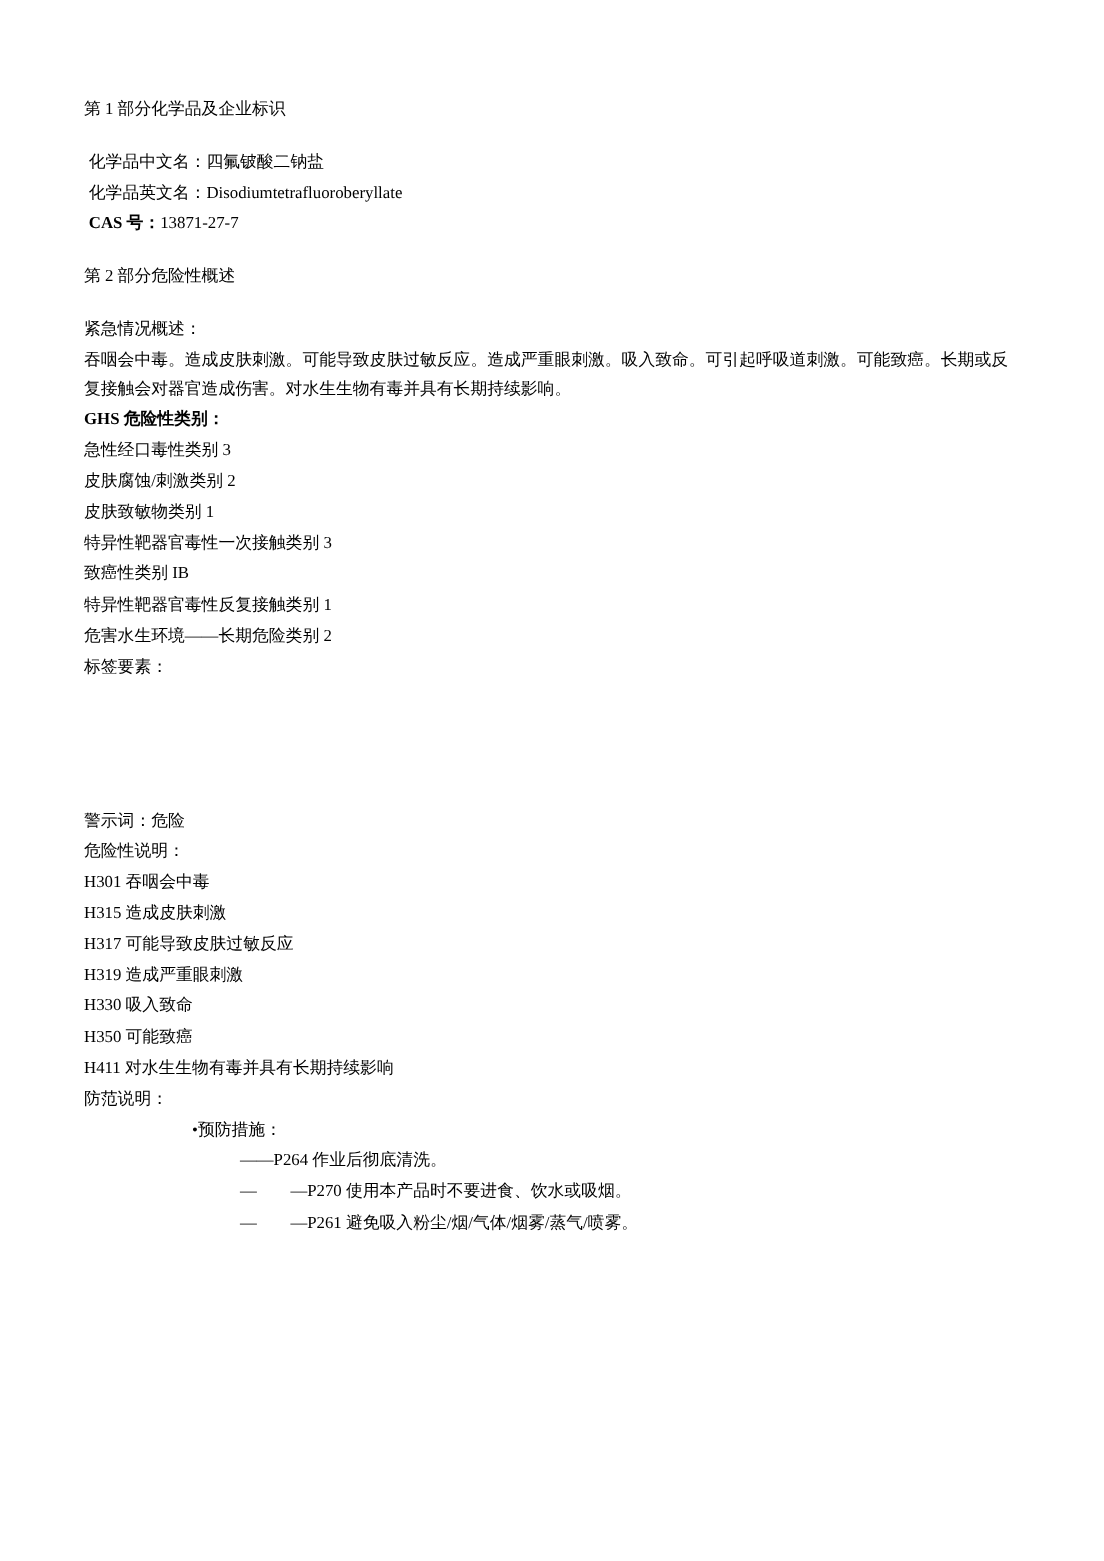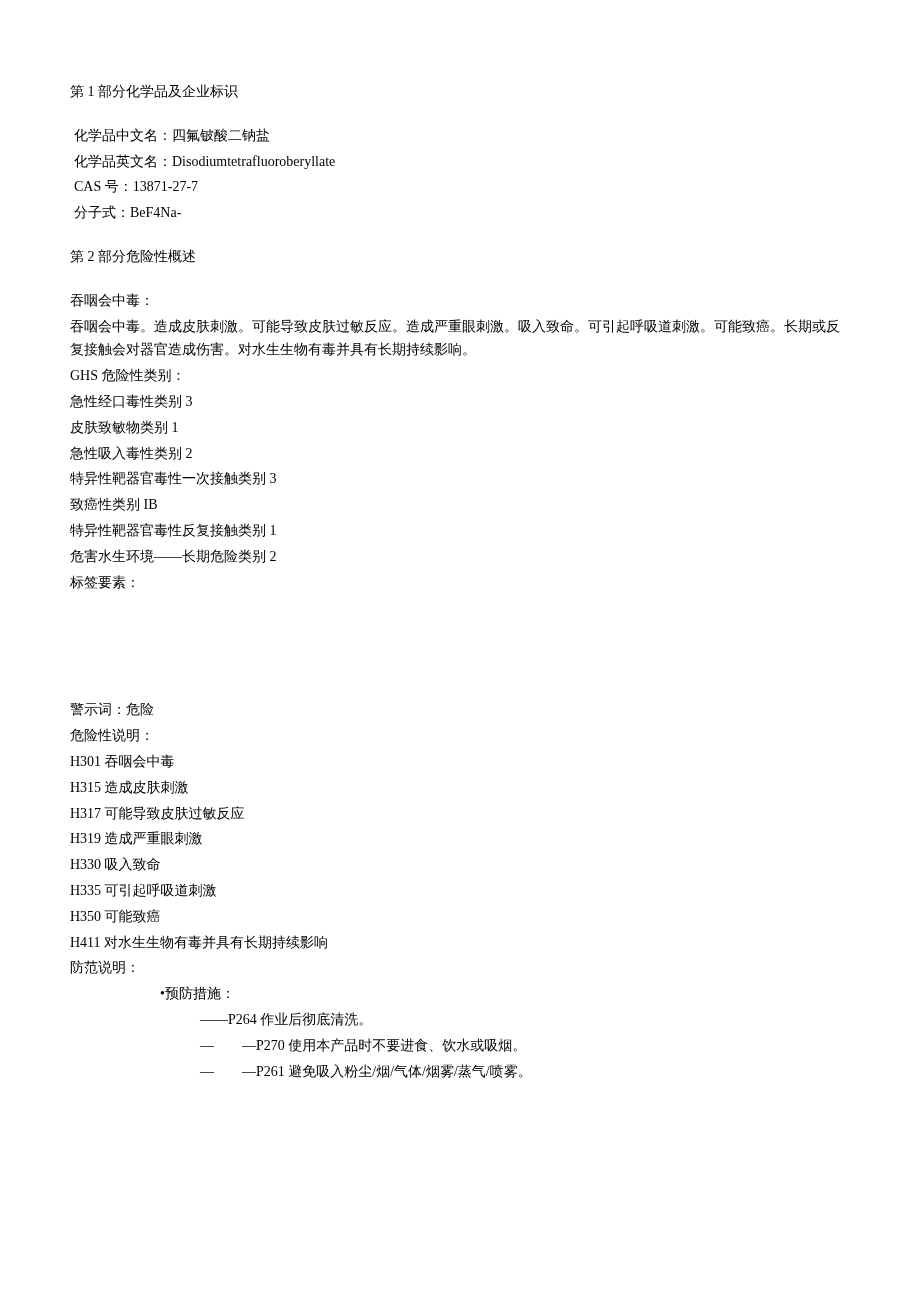--- a/index.html
+++ b/index.html
@@ -15,21 +15,21 @@
     }
     .section-title {
       text-align: left;
       margin-bottom: 20px;
       margin-top: 20px;
     }
     .field-line {
       margin: 2px 4px;
     }
     .bold {
-      font-weight: normal;
+      font-weight: bold;
     }
     .indent-1 {
       padding-left: 90px;
     }
     .indent-2 {
       padding-left: 130px;
     }
     .item-line {
       margin: 2px 0;
     }
@@ -48,35 +48,32 @@
 
   <div class="field-line">
     <span>化学品中文名：</span><span>四氟铍酸二钠盐</span>
   </div>
   <div class="field-line">
     <span>化学品英文名：</span><span>Disodiumtetrafluoroberyllate</span>
   </div>
   <div class="field-line">
     <span class="bold">CAS 号：</span><span>13871-27-7</span>
   </div>
-  <div class="field-line">
-    <span>分子式：</span><span>BeF4Na-</span>
-  </div>
 </div>
 
 <div class="section-title">第 2 部分危险性概述</div>
 
-<div class="item-line">吞咽会中毒：</div>
+<div class="item-line">紧急情况概述：</div>
 <div class="item-line">吞咽会中毒。造成皮肤刺激。可能导致皮肤过敏反应。造成严重眼刺激。吸入致命。可引起呼吸道刺激。可能致癌。长期或反复接触会对器官造成伤害。对水生生物有毒并具有长期持续影响。</div>
 
 <div class="item-line bold">GHS 危险性类别：</div>
 <div>
   <div class="item-line">急性经口毒性类别 3</div>
+  <div class="item-line">皮肤腐蚀/刺激类别 2</div>
   <div class="item-line">皮肤致敏物类别 1</div>
-  <div class="item-line">急性吸入毒性类别 2</div>
   <div class="item-line">特异性靶器官毒性一次接触类别 3</div>
   <div class="item-line">致癌性类别 IB</div>
   <div class="item-line">特异性靶器官毒性反复接触类别 1</div>
   <div class="item-line">危害水生环境——长期危险类别 2</div>
 </div>
 
 <div class="item-line">标签要素：</div>
 
 <div class="spacer"></div>
 
@@ -84,21 +81,20 @@
   <span>警示词：</span><span>危险</span>
 </div>
 
 <div class="item-line">危险性说明：</div>
 <div>
   <div class="item-line">H301 吞咽会中毒</div>
   <div class="item-line">H315 造成皮肤刺激</div>
   <div class="item-line">H317 可能导致皮肤过敏反应</div>
   <div class="item-line">H319 造成严重眼刺激</div>
   <div class="item-line">H330 吸入致命</div>
-  <div class="item-line">H335 可引起呼吸道刺激</div>
   <div class="item-line">H350 可能致癌</div>
   <div class="item-line">H411 对水生生物有毒并具有长期持续影响</div>
 </div>
 
 <div class="item-line">防范说明：</div>
 <div class="item-line indent-1">•预防措施：</div>
 <div>
   <div class="item-line indent-2">——P264 作业后彻底清洗。</div>
   <div class="item-line indent-2">—  —P270 使用本产品时不要进食、饮水或吸烟。</div>
   <div class="item-line indent-2">—  —P261 避免吸入粉尘/烟/气体/烟雾/蒸气/喷雾。</div>

